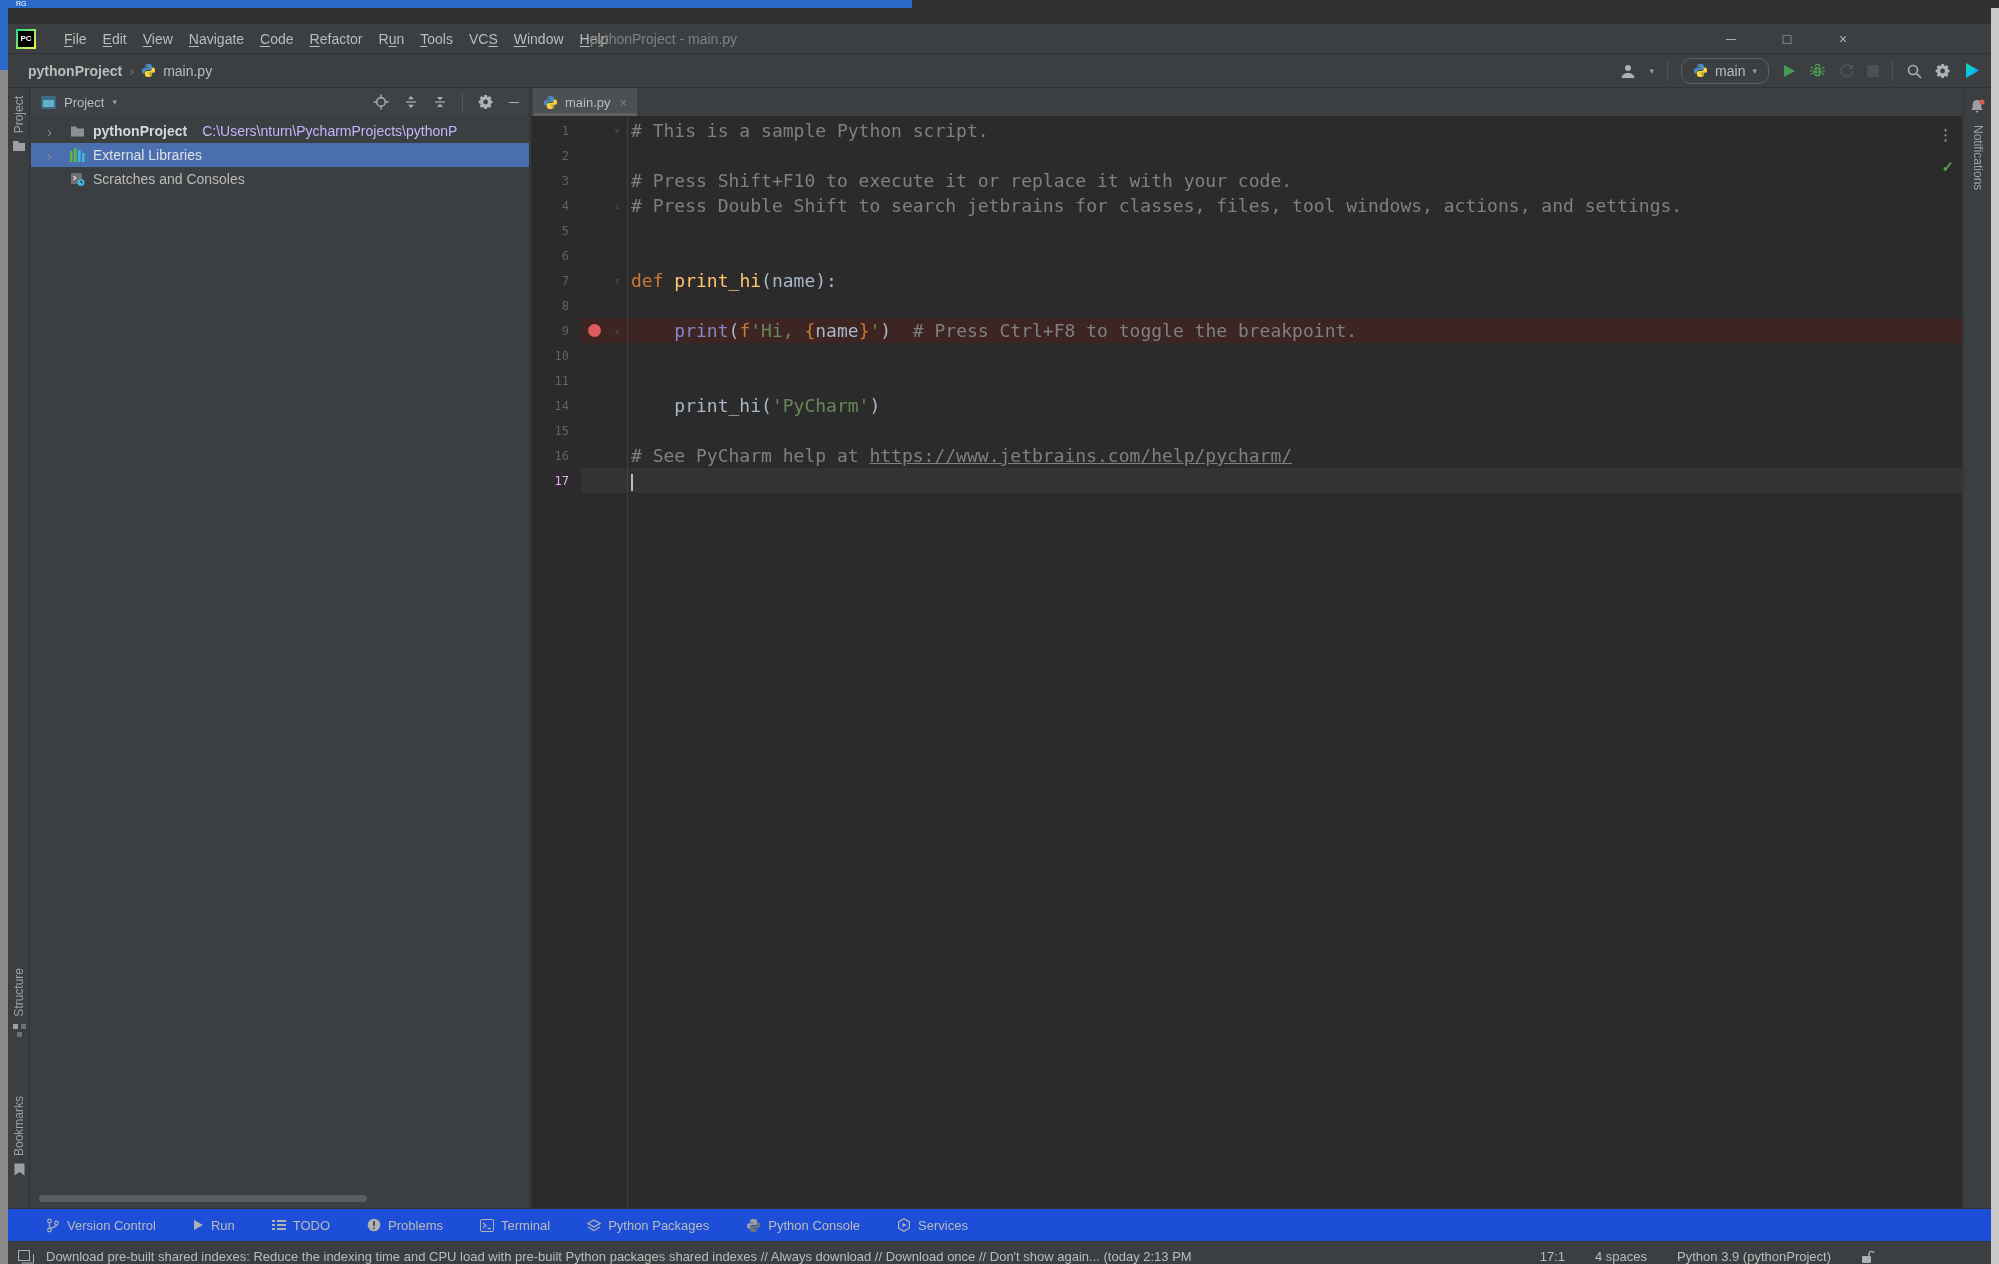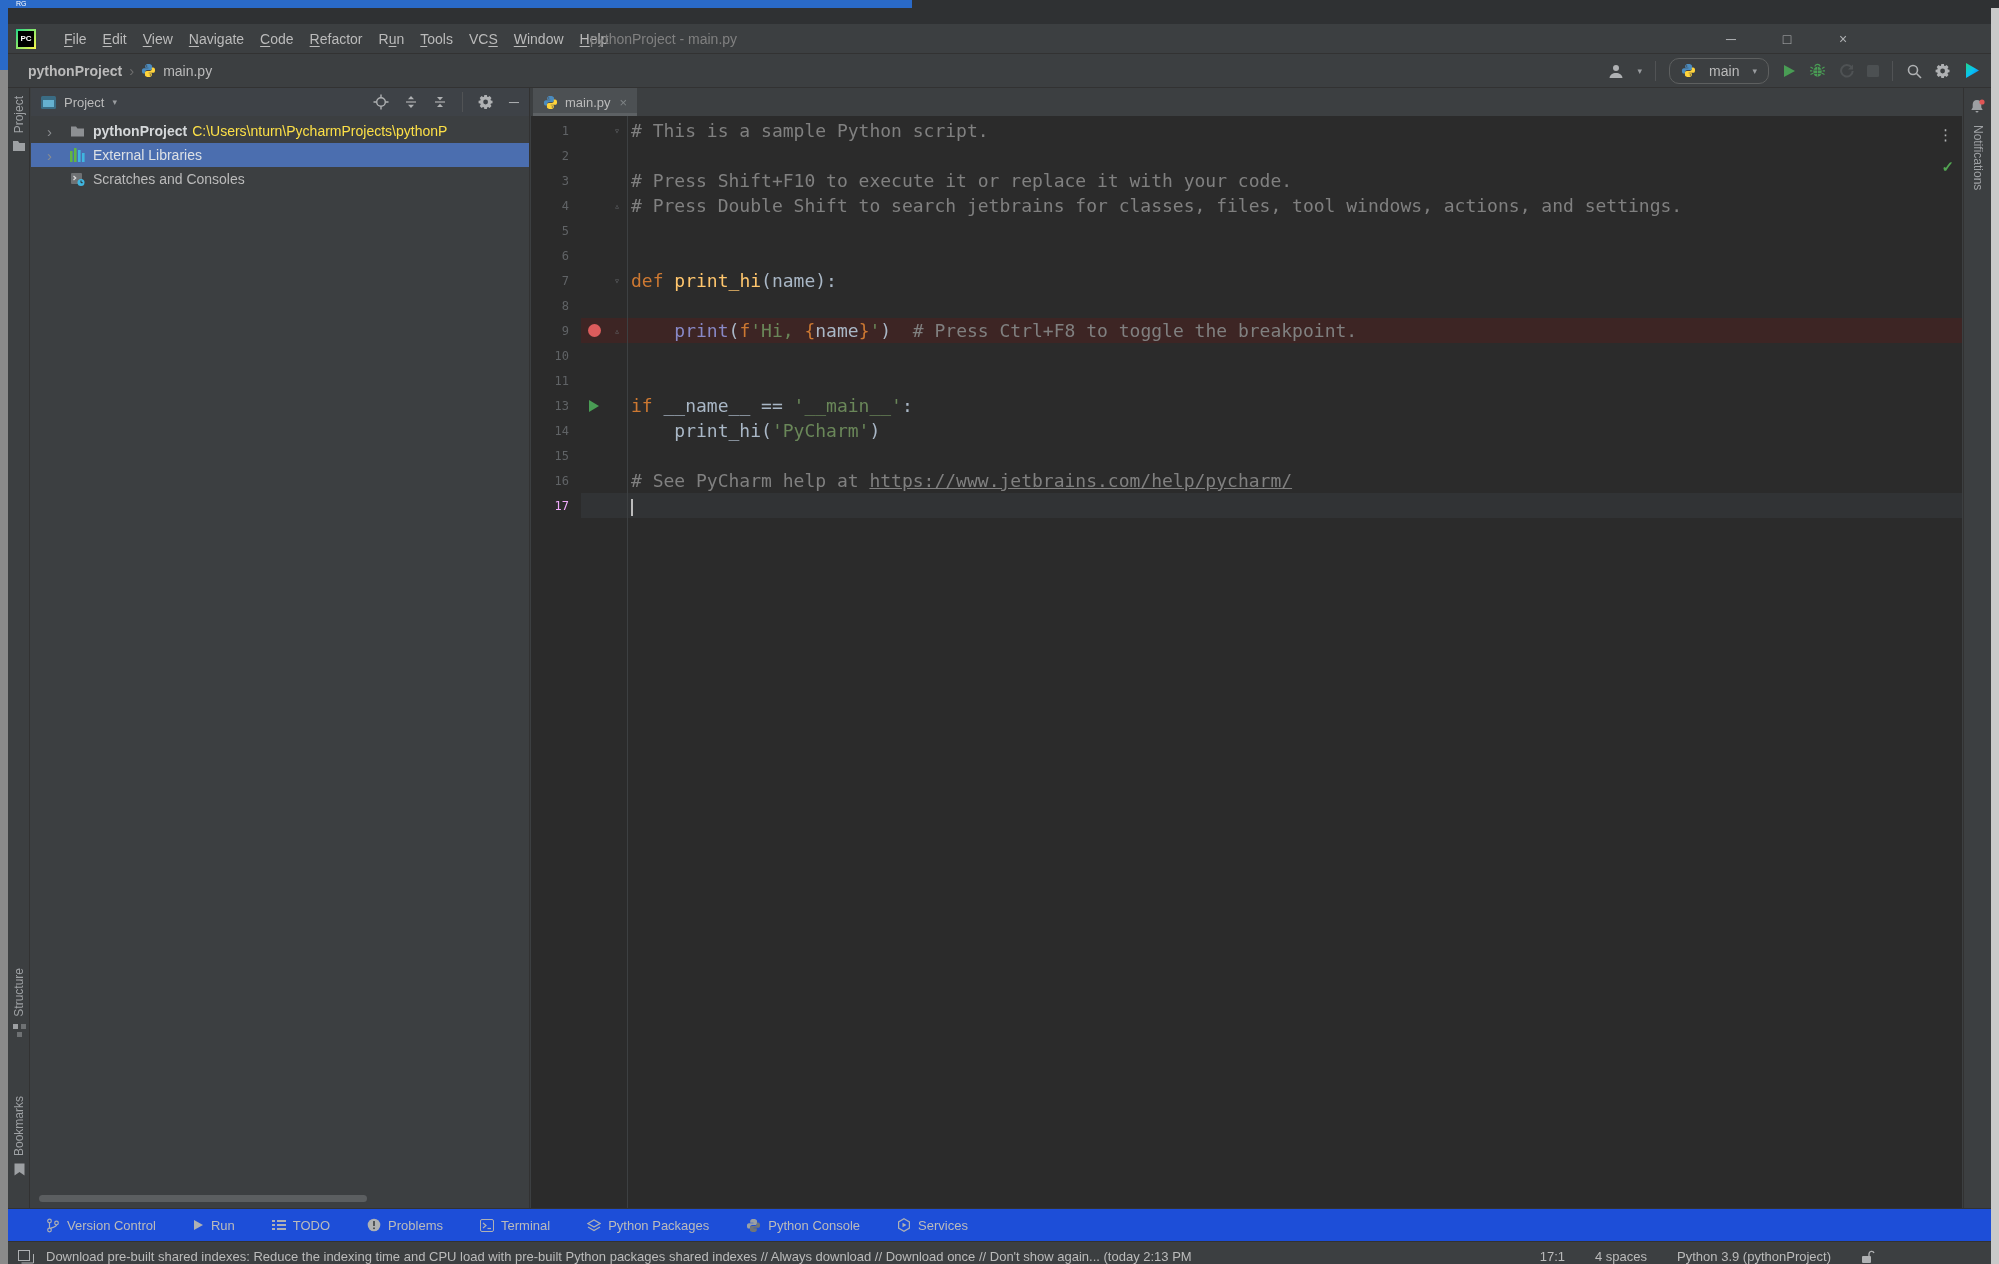--- a/index.html
+++ b/index.html
@@ -30,21 +30,21 @@
   .win-controls { position:absolute; left:1712px; top:0; height:30px; display:flex; gap:34px; align-items:center; }
   .win-controls span { width:22px; text-align:center; color:#afb1b3; font-size:14px; }
 
   
   #toolbar { position:relative; height:34px; display:flex; align-items:center; border-bottom:1px solid #323232; }
   #breadcrumbs { display:flex; align-items:center; gap:7px; padding-left:20px; font-size:14px; color:#bbbbbb; }
   .bc-proj { font-weight:bold; }
   .bc-sep { color:#6e6e6e; font-size:15px; }
   .tb-right { margin-left:auto; display:flex; align-items:center; gap:13px; padding-right:10px; }
   .tb-div { width:1px; height:20px; background:#515355; }
-  .run-pill { display:flex; align-items:center; gap:13px; border:1px solid #5e6060; border-radius:10px; height:26px; padding:0 11px; color:#bbbbbb; font-size:14px; }
+  .run-pill { display:flex; align-items:center; gap:7px; border:1px solid #5e6060; border-radius:10px; height:26px; padding:0 11px; color:#bbbbbb; font-size:14px; }
   .caret-sm { color:#9a9da0; font-size:9px; }
   .icn { display:inline-flex; align-items:center; justify-content:center; }
   .dim { opacity:.55; }
 
   
   #leftbar { position:absolute; left:0; top:64px; width:22px; height:1120px; background:#3c3f41; border-right:1px solid #323232; }
   .vgroup { position:absolute; left:0; width:22px; display:flex; flex-direction:column; align-items:center; gap:7px; }
   .vtxt { writing-mode:vertical-rl; transform:rotate(180deg); color:#9fa2a5; font-size:12px; }
   .vtxt-down { writing-mode:vertical-rl; color:#9fa2a5; font-size:12px; }
 
@@ -53,21 +53,21 @@
   .phead-title { margin-left:8px; }
   .phead-caret { margin-left:8px; color:#9a9da0; font-size:9px; }
   .phead-icons { margin-left:auto; display:flex; align-items:center; gap:15px; }
   .phead-minus { color:#afb1b3; font-size:14px; }
   #tree { padding-top:3px; }
   .tree-row { height:24px; display:flex; align-items:center; padding-left:16px; font-size:14px; color:#bbbbbb; white-space:nowrap; overflow:hidden; }
   .tree-row.sel { background:#4b6eaf; color:#dde1e5; }
   .tchev { width:20px; color:#8a8d90; font-size:15px; }
   .tree-row .icn { width:20px; margin-right:6px; }
   .tname.b { font-weight:bold; color:#d5d8da; }
-  .tpath { color:#fde047; margin-left:5px; }
+  .tpath { color:#c4b5fd; margin-left:15px; }
   .hscroll { position:absolute; left:8px; bottom:6px; width:328px; height:7px; background:#5b5e60; border-radius:4px; }
 
   #editor { position:absolute; left:523px; top:64px; width:1431px; height:1120px; background:#2b2b2b; }
   #tabbar { height:28px; background:#3c3f41; display:flex; }
   .etab { margin-left:2px; height:28px; display:flex; align-items:center; gap:7px; padding:0 10px; background:#4c5053; box-shadow:inset 0 -3px 0 #5d6164; color:#bbbbbb; font-size:13px; }
   .etab-close { color:#7f8486; font-size:13px; margin-left:2px; }
   .e-more { position:absolute; right:9px; top:38px; color:#afb1b3; font-size:15px; }
   .e-check { position:absolute; right:8px; top:70px; color:#52a552; font-size:15px; font-weight:bold; }
   .e-tick { position:absolute; right:2px; top:240px; width:13px; height:4px; background:#cf8540; }
   #codearea { position:absolute; left:0; right:0; top:28px; bottom:0; font-family:"DejaVu Sans Mono", monospace; padding-top:2px; }
@@ -417,29 +417,20 @@
             </div>
             <div class="cl">
               <div class="rowbg"></div>
               <span class="num">11</span>
               <span class="gic"></span>
               <span class="gfold"></span>
               <span class="ccode"></span>
             </div>
             <div class="cl">
               <div class="rowbg"></div>
-              <span class="num">13</span>
-              <span class="gic">
-                <span class="runarr"></span>
-              </span>
-              <span class="gfold"></span>
-              <span class="ccode"><span class="tk">if</span><span class="tp"> __name__ == </span><span class="ts">'__main__'</span><span class="tp">:</span></span>
-            </div>
-            <div class="cl">
-              <div class="rowbg"></div>
               <span class="num">14</span>
               <span class="gic"></span>
               <span class="gfold"></span>
               <span class="ccode"><span class="tp">    print_hi(</span><span class="ts">'PyCharm'</span><span class="tp">)</span></span>
             </div>
             <div class="cl">
               <div class="rowbg"></div>
               <span class="num">15</span>
               <span class="gic"></span>
               <span class="gfold"></span>

